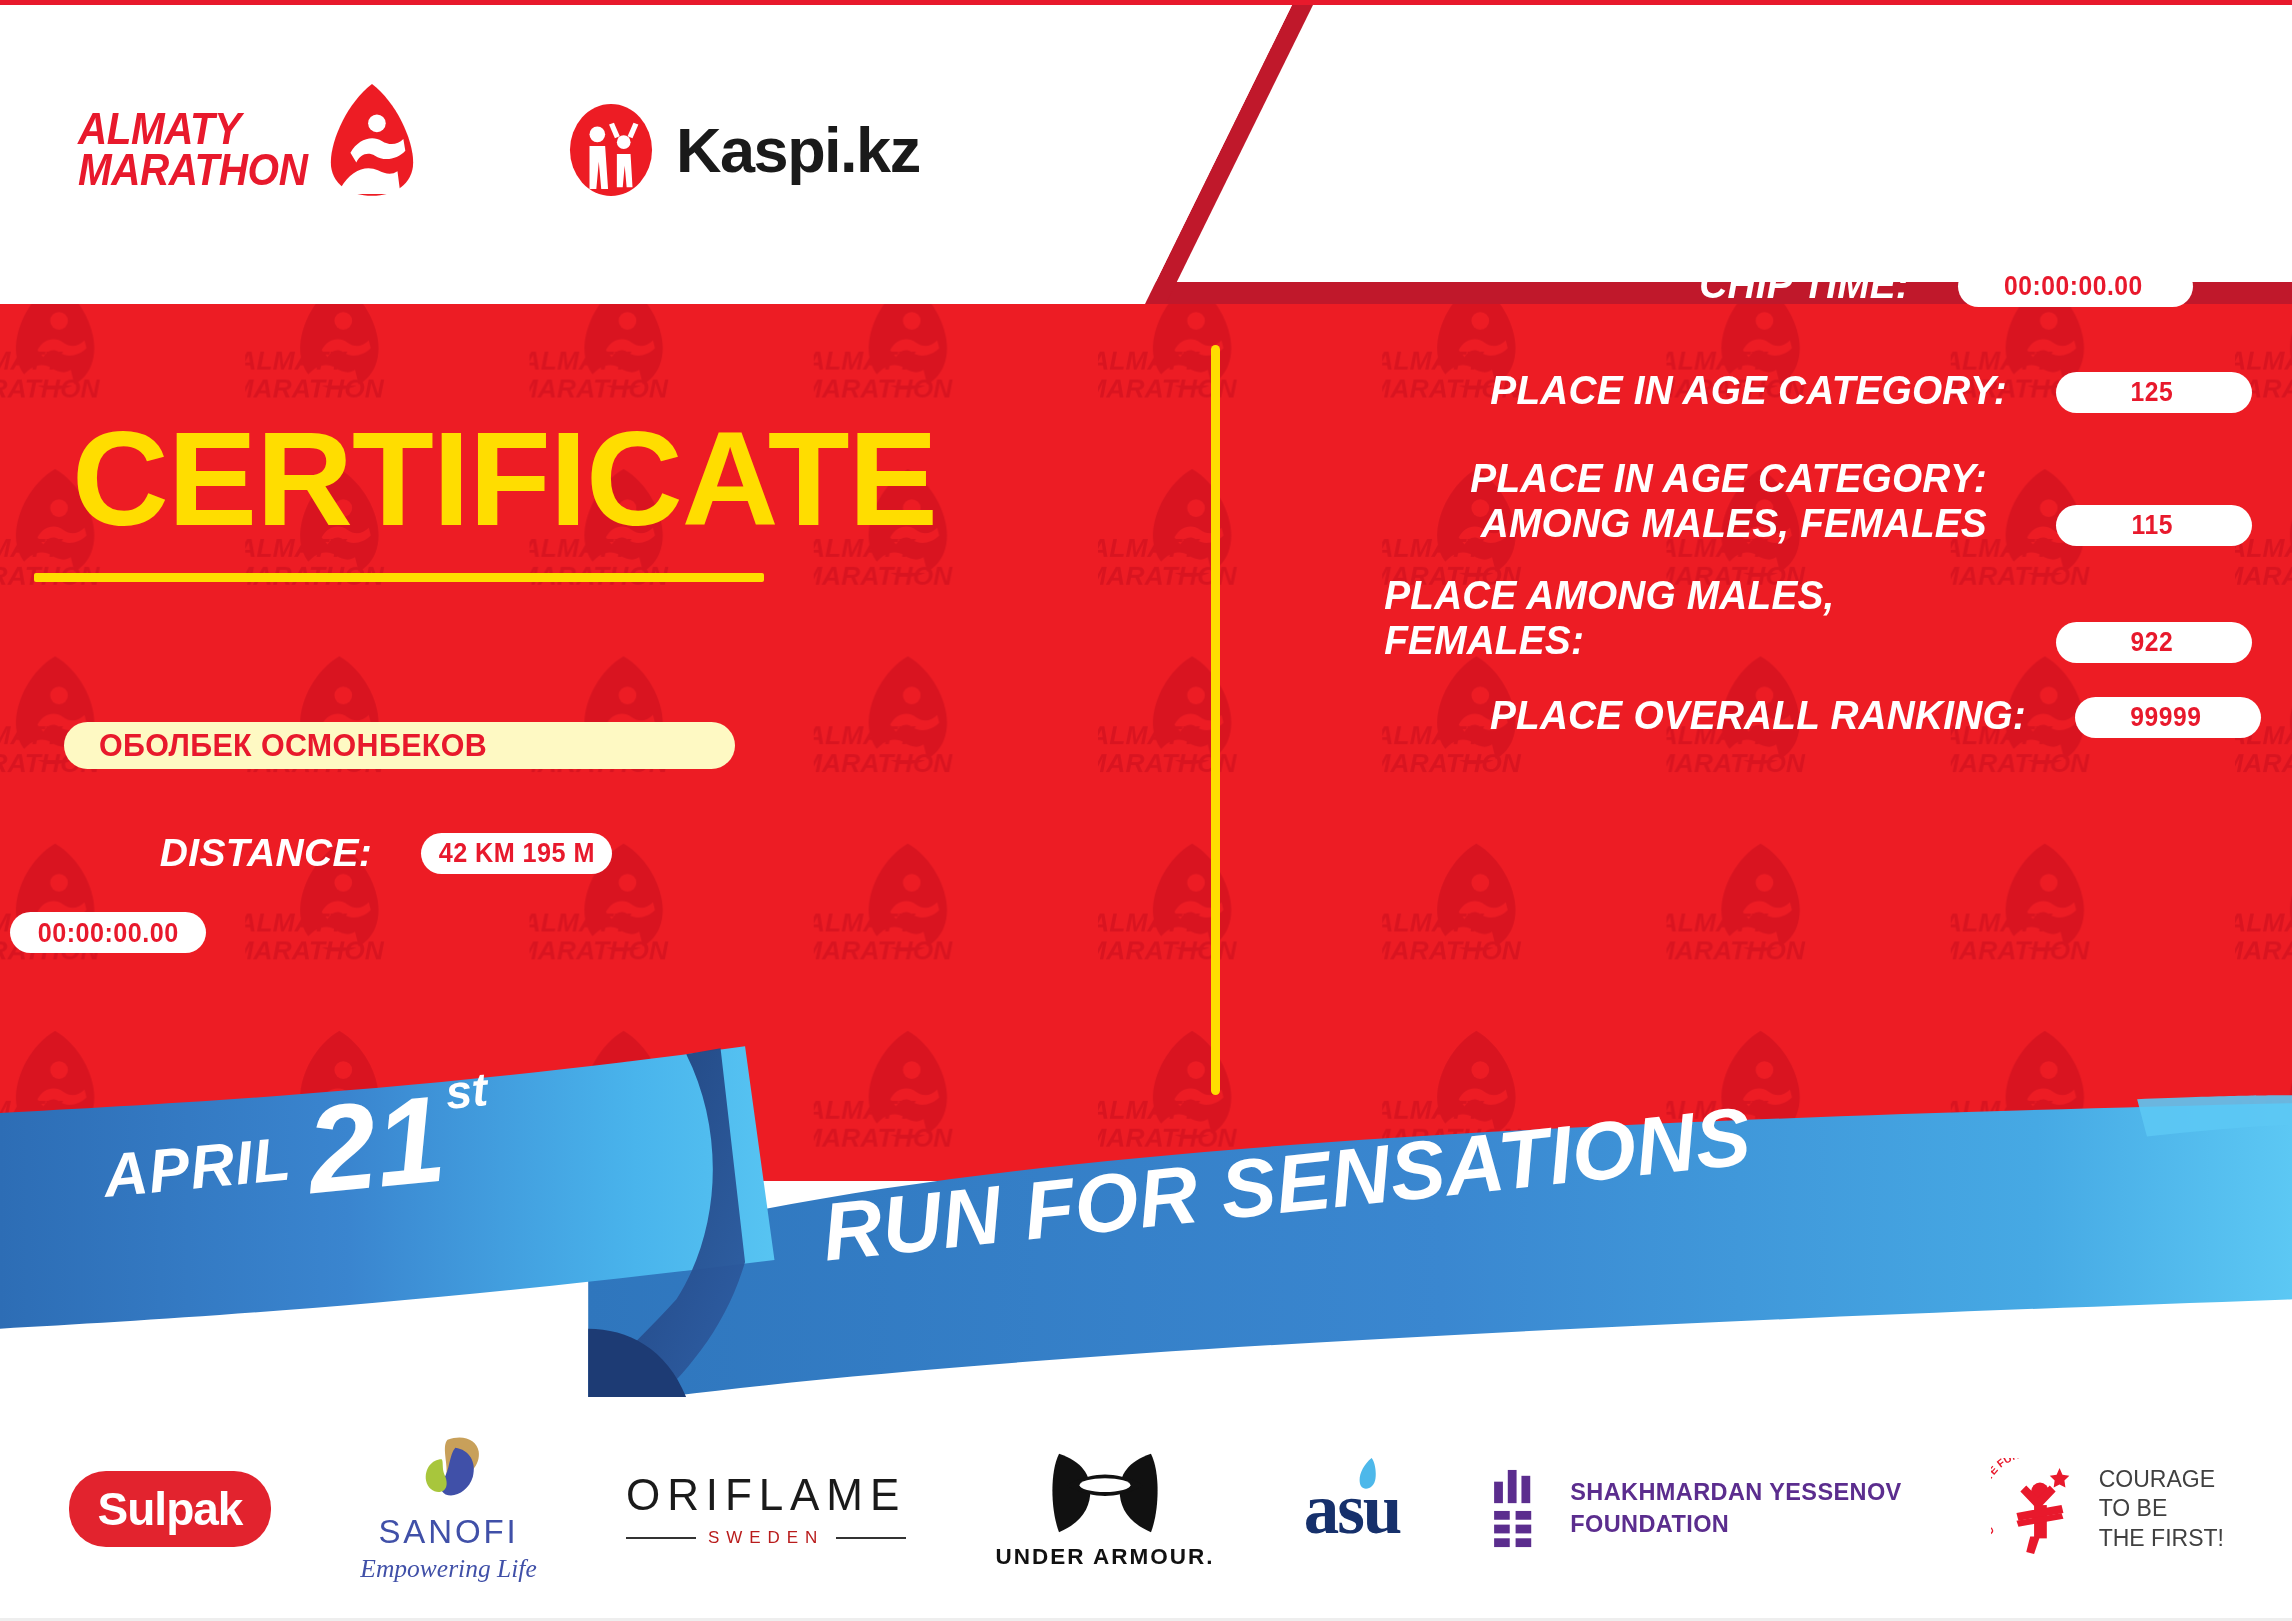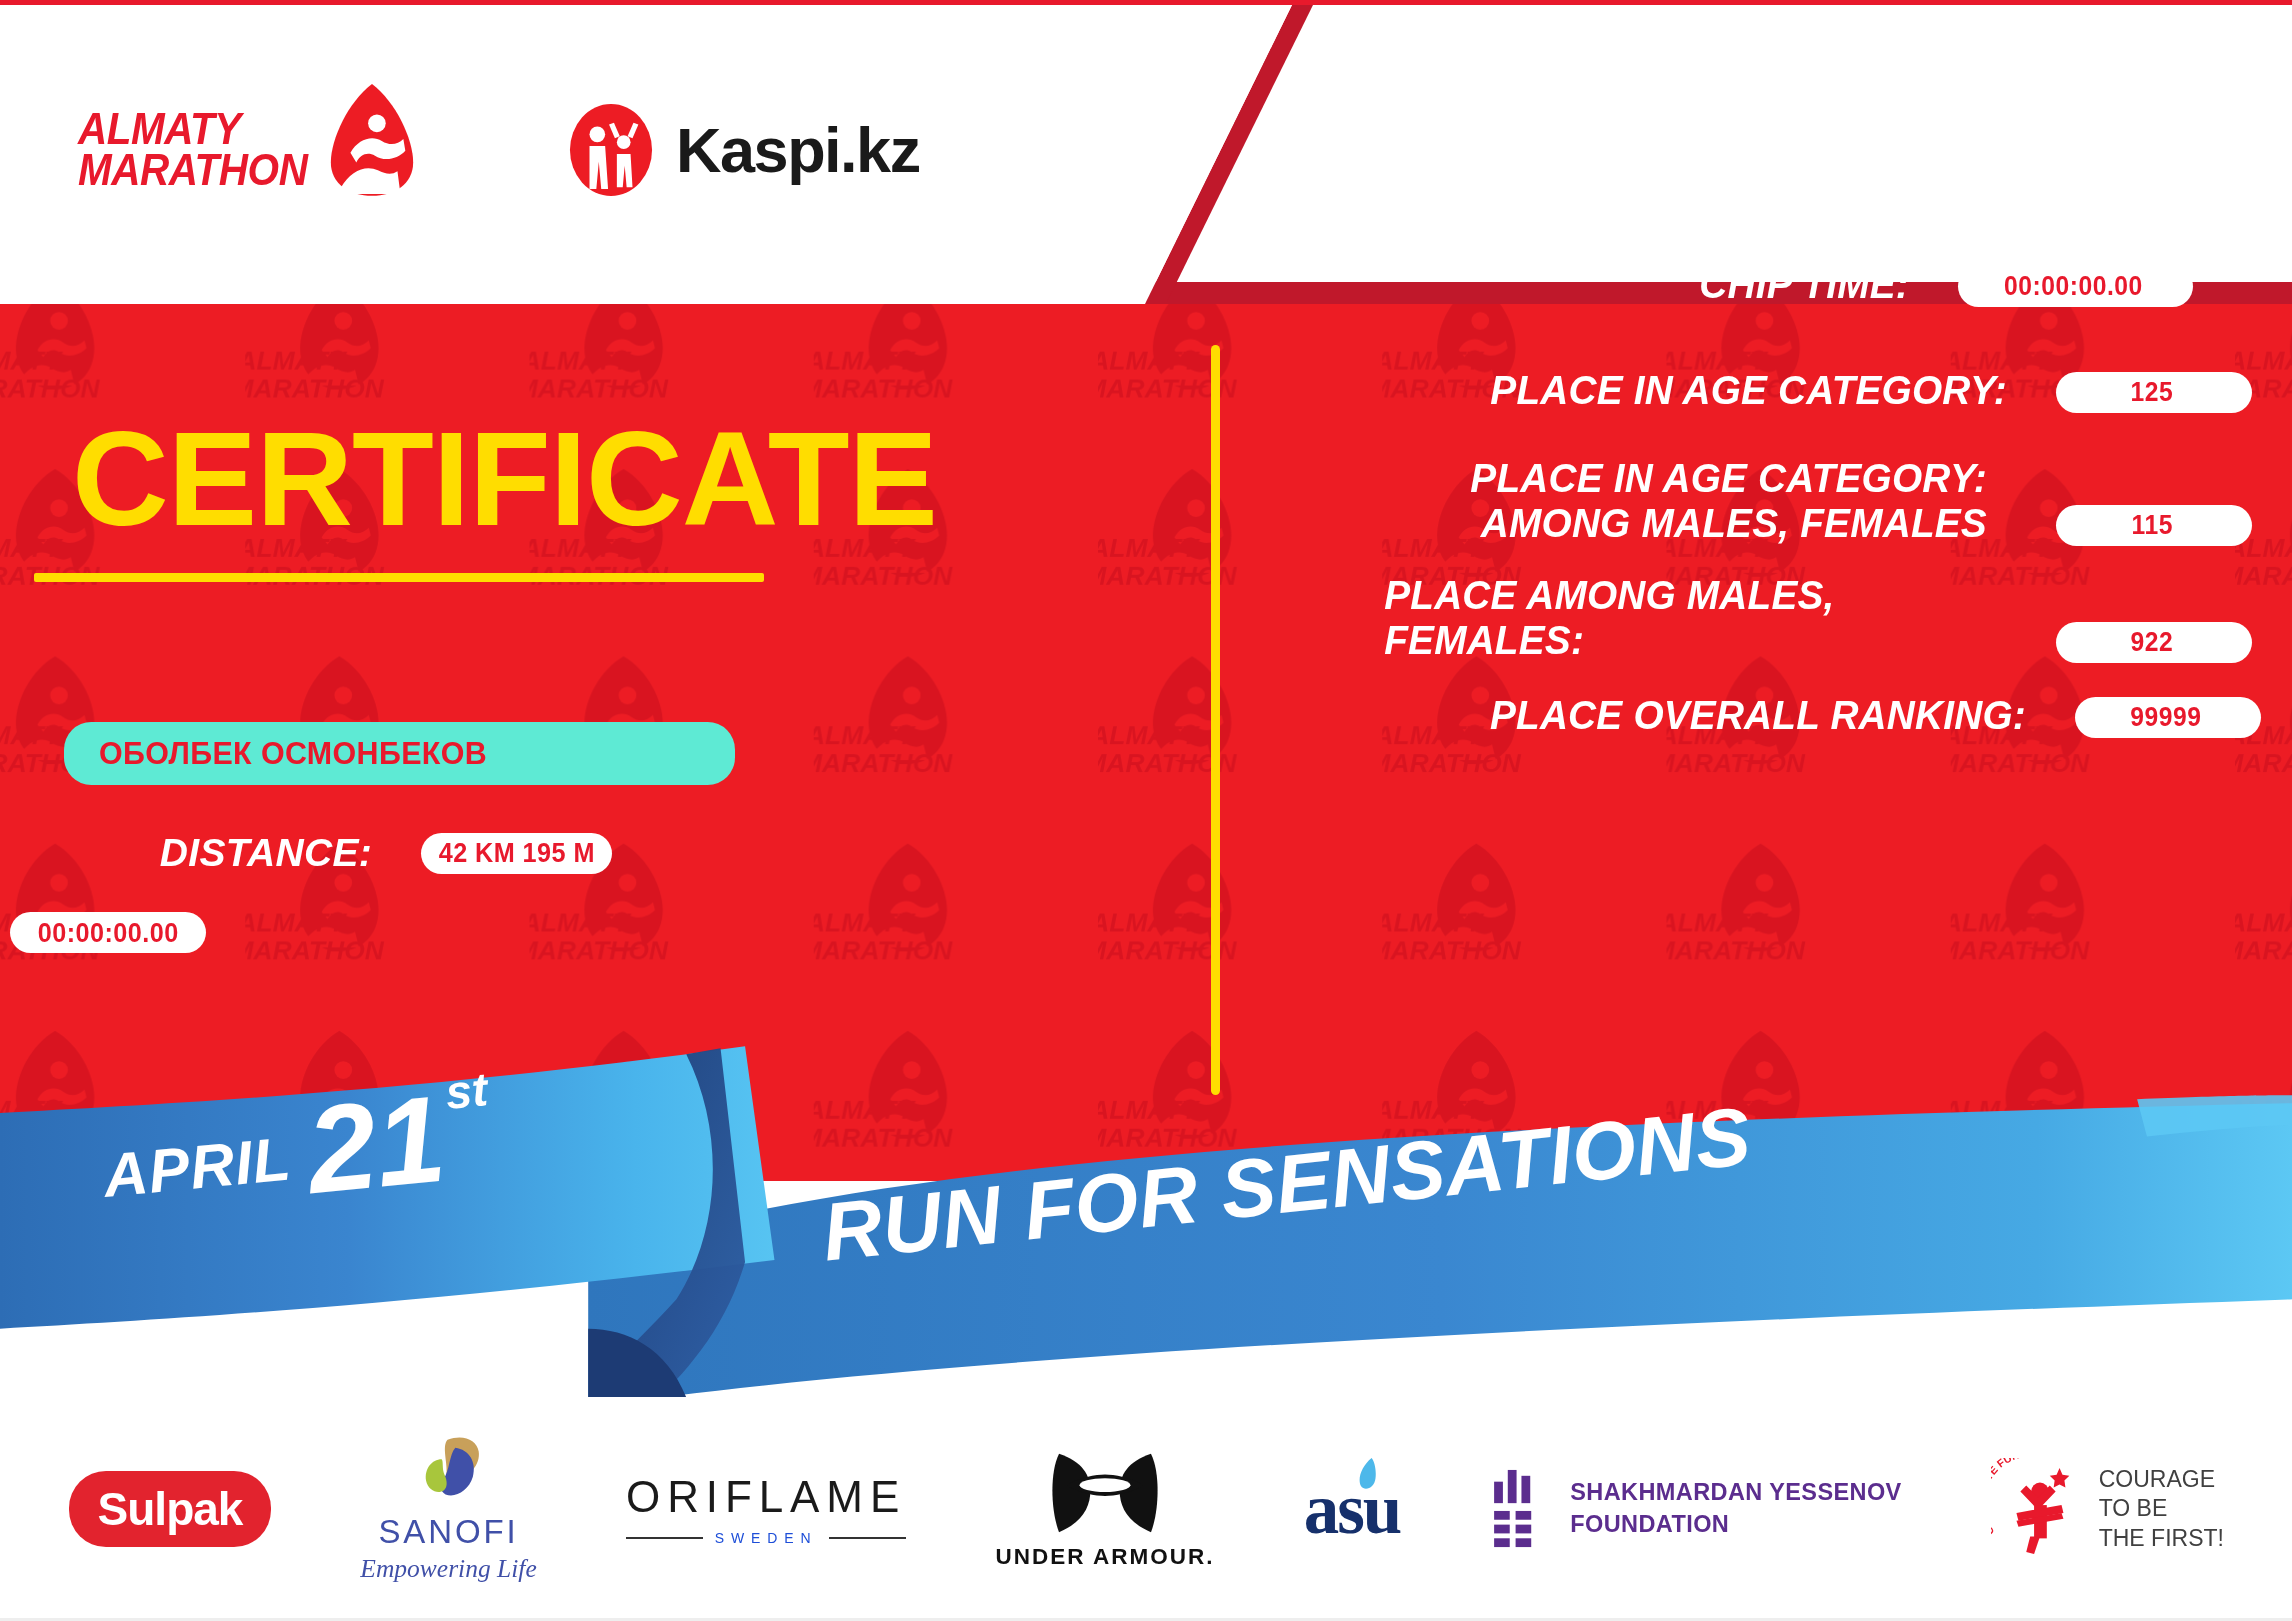--- a/index.html
+++ b/index.html
@@ -87,22 +87,22 @@
     position:absolute; left:47px; top:113px; width:1117px;
     color:#ffdd00; font-weight:bold; font-size:134px; line-height:1;
     letter-spacing:-1px; white-space:nowrap;
     transform:scaleX(1.0); transform-origin:left top;margin-left:25px;
   }
   .cert-rule{
     position:absolute; left:34px; top:274px; width:730px; height:8.8px;
     background:#ffdd00; border-radius:2px;
   }
   .name-pill{
-    position:absolute; left:64px; top:423px; width:671px; height:63px;
-    background:#5eead4; border-radius:27.4px;
+    position:absolute; left:64px; top:423px; width:671px; height:47px;
+    background:#fef9c3; border-radius:27.4px;
     display:flex; align-items:center; padding-left:35px;
   }
   .name-text{
     color:#e8192c; font-weight:bold; font-size:32px;
     letter-spacing:0.4px; transform:scaleX(0.95); transform-origin:left center;
     white-space:nowrap;
   }
 
   .row-left{ position:absolute; display:flex; align-items:center; }
   .row-left .lbl{
@@ -239,21 +239,21 @@
   
   .oriflame{ display:flex; flex-direction:column; align-items:center; }
   .ori-name{
     color:#1a1a1a; font-size:44px; letter-spacing:6.9px; font-weight:normal;
     font-family:"Liberation Sans", sans-serif;
   }
   .ori-sweden{
     display:flex; align-items:center; gap:11.8px; margin-top:7.8px; width:100%;
   }
   .ori-line{ flex:1; height:2px; background:#333; }
-  .ori-sw-text{ color:#1d4ed8; font-size:14px; letter-spacing:6.9px; }
+  .ori-sw-text{ color:#b91c1c; font-size:17px; letter-spacing:6.9px; }
 
   
   .ua{ display:flex; flex-direction:column; align-items:center; gap:6.9px; }
   .ua-text{
     color:#111; font-size:22.5px; font-weight:bold; letter-spacing:2px;
   }
 
   
   .asu-text{
     color:#16306b; font-size:71px; font-weight:bold; letter-spacing:-2px;

